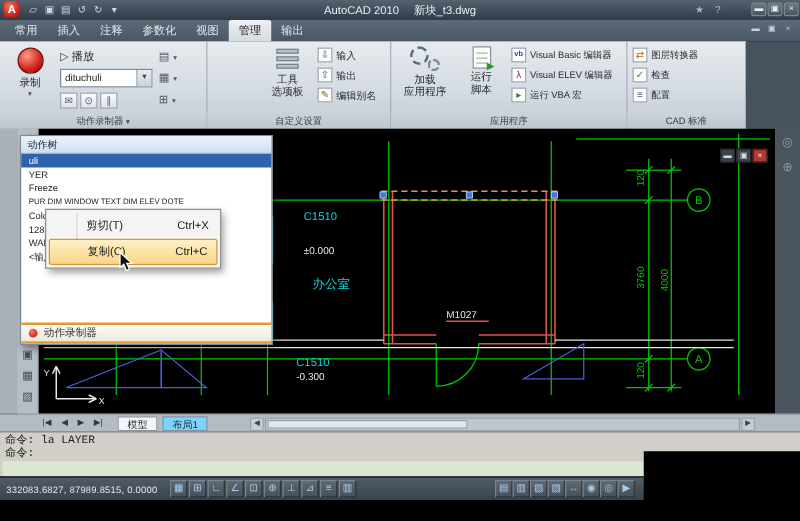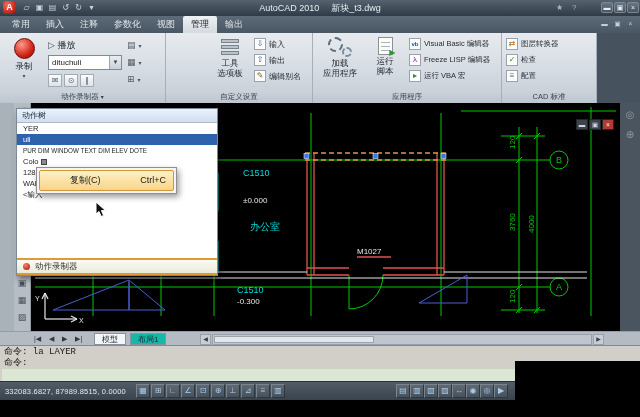--- a/index.html
+++ b/index.html
@@ -191,21 +191,21 @@
         </div>
         <span style="margin-top:2px">运行</span>
         <span>脚本</span>
       </div>
       <div class="srow abs" style="left:96px;top:3px;width:92px;font-size:7.5px">
         <span class="micon" style="color:#1a4faa;font-size:6px;font-weight:bold">vb</span>
         <span>Visual Basic 编辑器</span>
       </div>
       <div class="srow abs" style="left:96px;top:19px;width:92px;font-size:7.5px">
         <span class="micon" style="color:#7a2aa0">λ</span>
-        <span>Freeze LISP 编辑器</span>
+        <span>Visual ELEV 编辑器</span>
       </div>
       <div class="srow abs" style="left:96px;top:35px;width:92px;font-size:7.5px">
         <span class="micon" style="color:#2a8a2a">▸</span>
         <span>运行 VBA 宏</span>
       </div>
       <div class="plabel abs">应用程序</div>
     </div>
 
     <div class="rpanel abs" style="left:502px;width:95px">
       <div class="srow abs" style="left:4px;top:3px;width:88px;font-size:7.5px">
@@ -354,50 +354,54 @@
     <div class="cvctl close abs" style="left:602px">×</div>
 
     <div id="navstrip" class="abs">
       <div class="navicn abs" style="top:6px">◎</div>
       <div class="navicn abs" style="top:26px">⊕</div>
     </div>
   </div>
 
   <div id="actpanel" class="abs">
     <div id="acthdr">动作树</div>
+    <div class="trow sel">uli</div>
     <div class="trow">YER</div>
-    <div class="trow sel">uli</div>
+    <div class="trow">Freeze</div>
     <div class="trow tiny">PUR DIM WINDOW TEXT DIM ELEV DOTE</div>
     <div class="trow"><span>Colo</span><span class="chip"></span></div>
     <div class="trow">128,1</div>
     <div class="trow">WAL</div>
     <div class="trow">&lt;输入</div>
     <div id="actfooter" class="abs">
       <span class="dot"></span><span>动作录制器</span>
     </div>
   </div>
 
   <div id="ctxmenu" class="abs">
     <div class="gutter"></div>
+    <div class="mitem">
+      <span>剪切(T)</span><span class="sc">Ctrl+X</span>
+    </div>
     <div class="mitem hl">
       <span>复制(C)</span><span class="sc">Ctrl+C</span>
     </div>
   </div>
 
   <svg id="cursor" class="abs" width="12" height="17" viewBox="0 0 12 17">
     <polygon points="1,1 1,13 4,10.5 6.2,15.5 8.6,14.4 6.4,9.6 10.5,9.6" fill="#111" stroke="#fff" stroke-width="1"></polygon>
   </svg>
 
   <div id="layoutrow" class="abs">
     <div class="lnav abs" style="left:34px">|◀</div>
     <div class="lnav abs" style="left:49px">◀</div>
     <div class="lnav abs" style="left:62px">▶</div>
     <div class="lnav abs" style="left:75px">▶|</div>
     <div class="ltab abs" style="left:94px;background:#f4f6f8">模型</div>
-    <div class="ltab abs" style="left:130px;background:#14b8a6">布局1</div>
+    <div class="ltab abs" style="left:130px;background:#7dd3fc">布局1</div>
     <div class="scrl abs" style="left:200px;width:11px">◀</div>
     <div class="abs" style="left:212px;top:2px;width:380px;height:11px;background:#bfc6cd;border:1px solid #98a1aa">
       <div class="abs" style="left:1px;top:1px;width:160px;height:7px;background:#e3e7eb;border:1px solid #9aa3ac"></div>
     </div>
     <div class="scrl abs" style="left:593px;width:11px">▶</div>
   </div>
 
   <div id="cmdarea" class="abs">
     <div class="cline abs" style="top:1px">命令: la LAYER</div>
     <div class="cline abs" style="top:12px">命令:</div>

